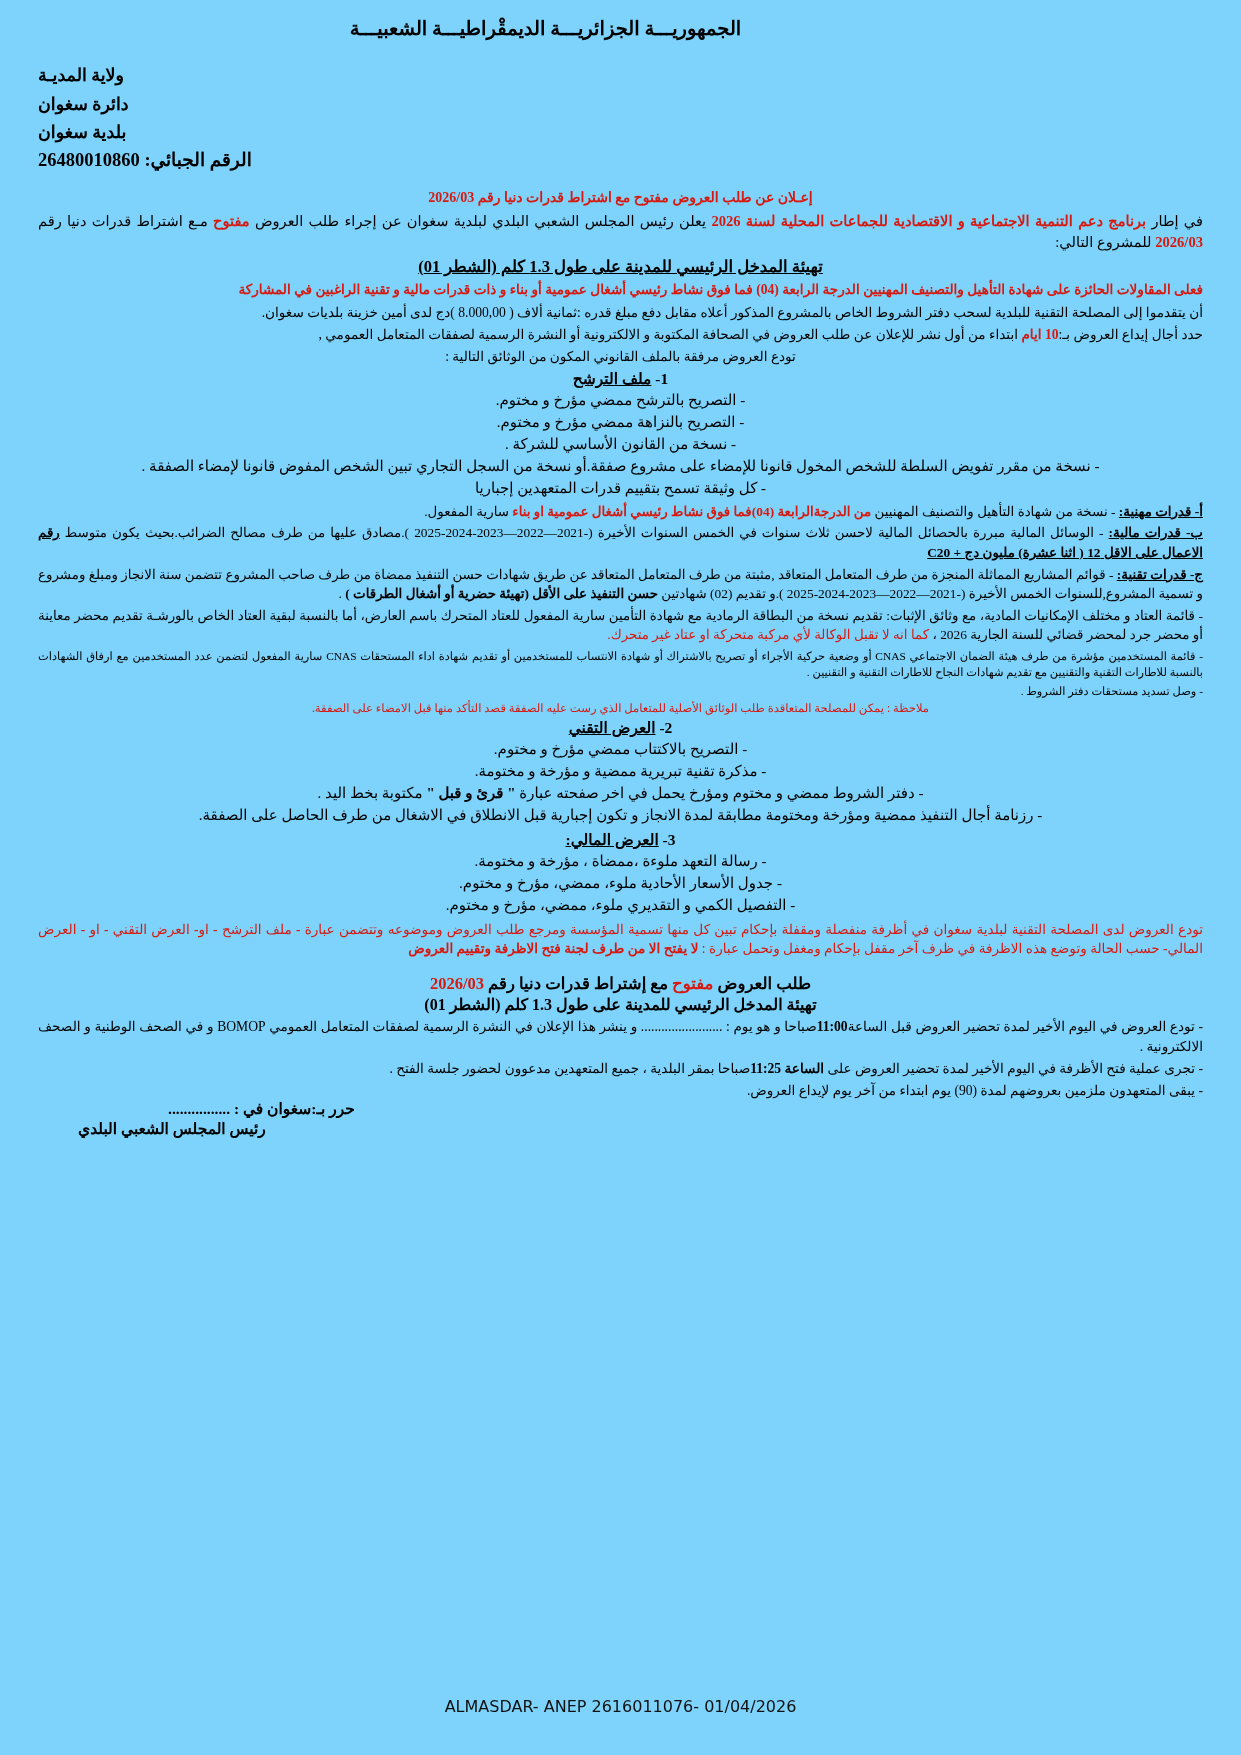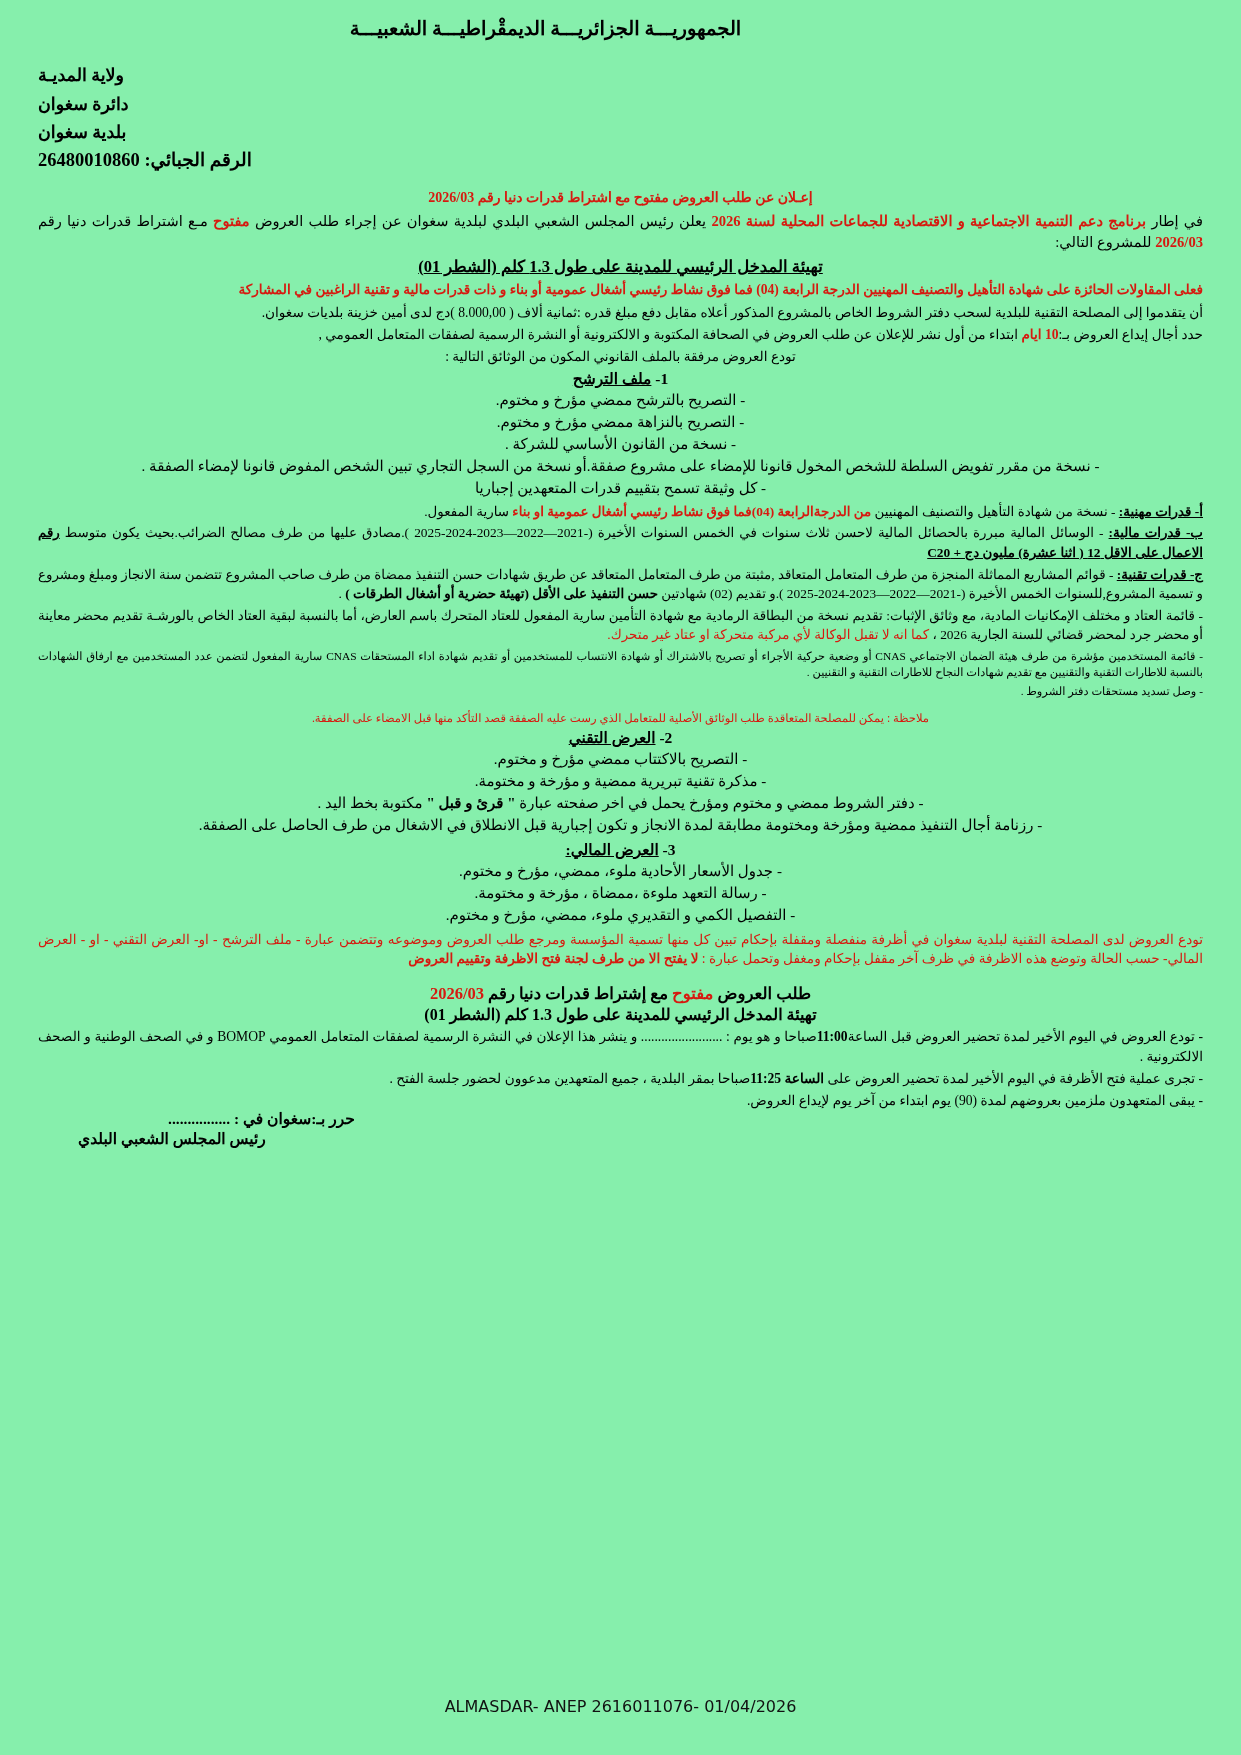--- a/index.html
+++ b/index.html
@@ -10,21 +10,21 @@
   }
   body {
     font-family: "Liberation Serif", "DejaVu Serif", serif;
     color: #000000;
   }
   .page {
     position: relative;
     width: 1241px;
     height: 1755px;
     margin: 0 auto;
-    background: #86efac;
+    background: #7dd3fc;
     box-sizing: border-box;
     padding: 0;
     overflow: hidden;
   }
   .inner {
     position: absolute;
     top: 14px;
     right: 38px;
     left: 38px;
   }
@@ -106,21 +106,21 @@
     line-height: 1.46;
     margin-top: 2px;
     text-align: justify;
     text-align-last: right;
   }
 
   .note {
     color: #d61a10;
     font-size: 11.6px;
     text-align: center;
-    margin-top: 12px;
+    margin-top: 2px;
   }
 
   .center-bold-red {
     text-align: center;
     font-weight: bold;
     font-size: 16.5px;
     margin-top: 16px;
   }
   .center-bold {
     text-align: center;
@@ -266,22 +266,22 @@
         <span>مكتوبة بخط اليد .</span></li>
       <li>-&nbsp;<span>رزنامة أجال التنفيذ ممضية ومؤرخة ومختومة مطابقة لمدة الانجاز و تكون إجبارية  قبل الانطلاق في الاشغال من طرف الحاصل على الصفقة.</span></li>
     </ul>
 
     <div class="sect-head rtl">
       <span>3-</span>
       <span class="ul">العرض المالي:</span>
     </div>
 
     <ul class="dashlist rtl">
+      <li>- رسالة التعهد ملوءة ،ممضاة ، مؤرخة و مختومة.</li>
       <li>- جدول الأسعار الأحادية ملوء، ممضي، مؤرخ و مختوم.</li>
-      <li>- رسالة التعهد ملوءة ،ممضاة ، مؤرخة و مختومة.</li>
       <li>- التفصيل الكمي و التقديري ملوء، ممضي، مؤرخ و مختوم.</li>
     </ul>
 
     <div class="para small rtl just">
       <span class="red">تودع العروض لدى المصلحة التقنية لبلدية سغوان في أظرفة منفصلة ومقفلة بإحكام تبين كل منها تسمية المؤسسة ومرجع طلب العروض وموضوعه وتتضمن عبارة  - ملف الترشح - او- العرض التقني - او - العرض المالي- حسب الحالة وتوضع هذه الاظرفة في ظرف آخر مقفل بإحكام ومغفل وتحمل عبارة :</span>
       <span class="red b">لا يفتح الا من طرف لجنة فتح الاظرفة وتقييم العروض</span>
     </div>
 
     <div class="center-bold-red rtl">
       <span>طلب العروض</span>

